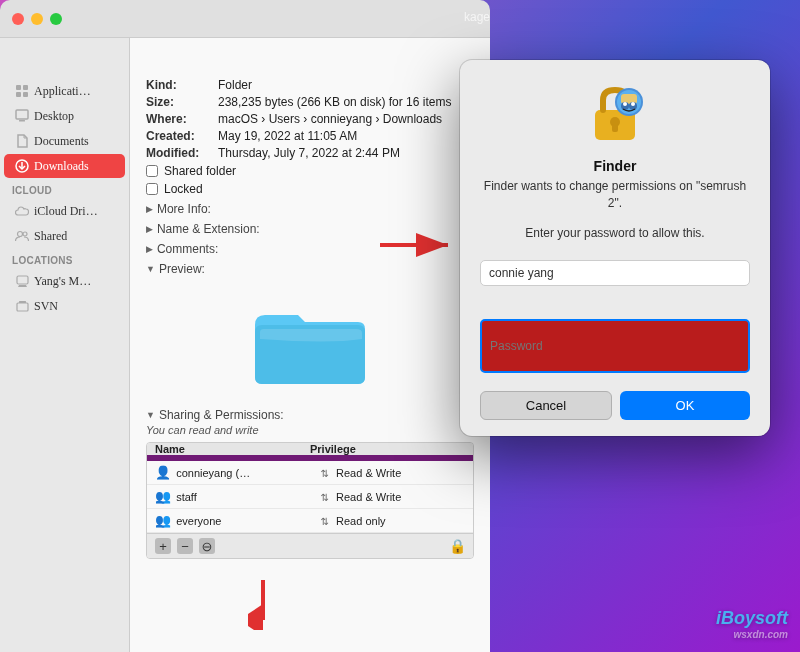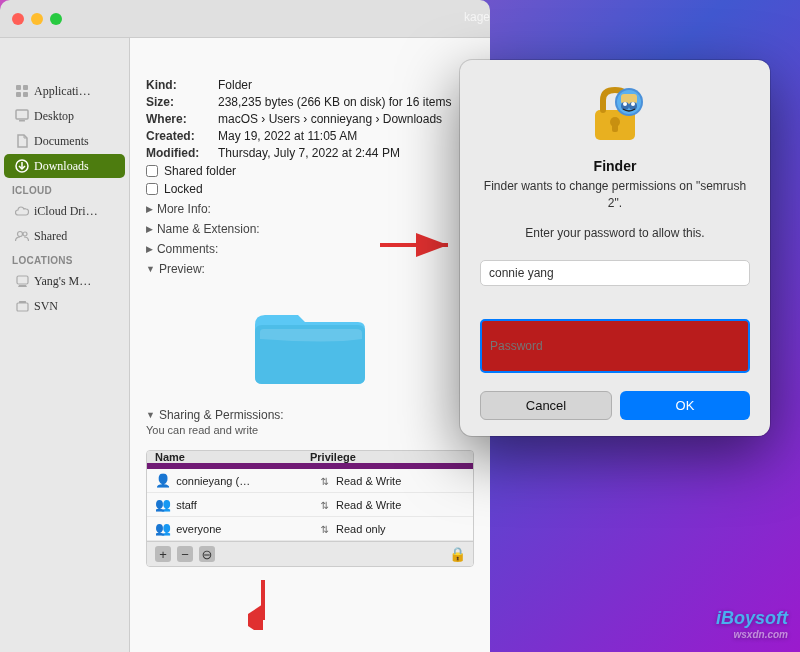--- a/index.html
+++ b/index.html
@@ -35,21 +35,21 @@
       align-items: center;
       padding: 4px 10px;
       cursor: pointer;
       border-radius: 5px;
       margin: 1px 4px;
       gap: 4px;
       font-size: 12px;
       font-family: Liberation Serif, serif;
     }
     .sidebar-item.active {
-      background: #4d7c0f;
+      background: #ef4444;
       color: white;
     }
     .sidebar-icon {
       width: 16px;
       height: 16px;
       flex-shrink: 0;
       display: flex;
       align-items: center;
       justify-content: center;
     }
@@ -121,21 +121,22 @@
       height: 100px;
     }
 
     
     .permissions-section {
       margin-top: 10px;
     }
     .permissions-subtitle {
       font-size: 11px;
       color: #555;
-      margin-bottom: 14px;
+      margin-bottom: 6px;
+      font-style: italic;
     }
     .permissions-table {
       border: 1px solid #ccc;
       border-radius: 4px;
       overflow: hidden;
       font-size: 11px;
     }
     .permissions-header {
       display: flex;
       background: #e5e5e5;

